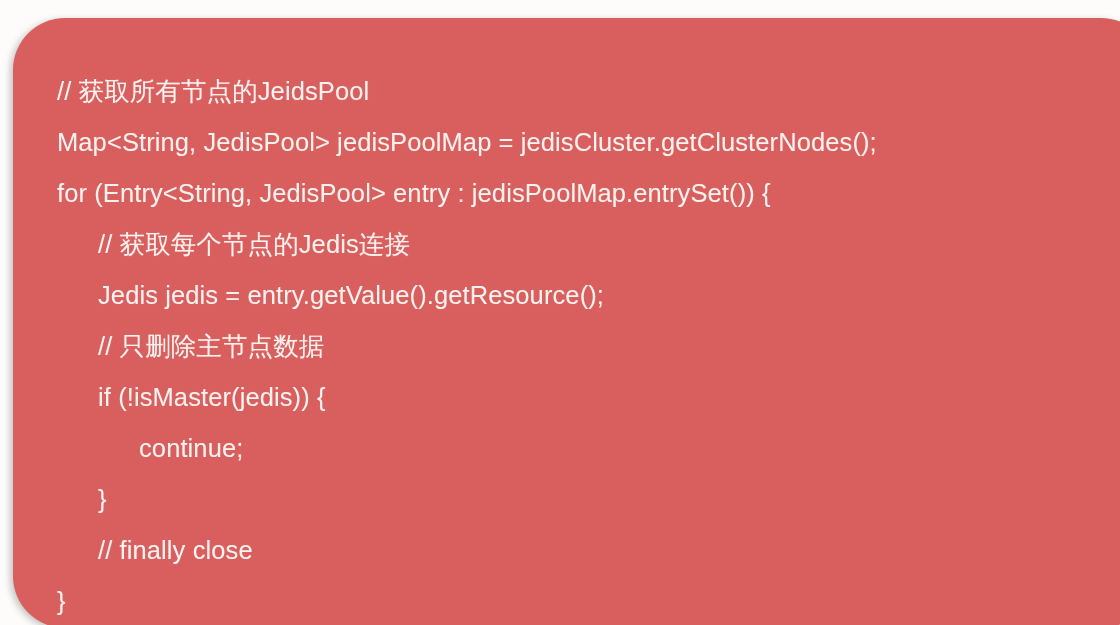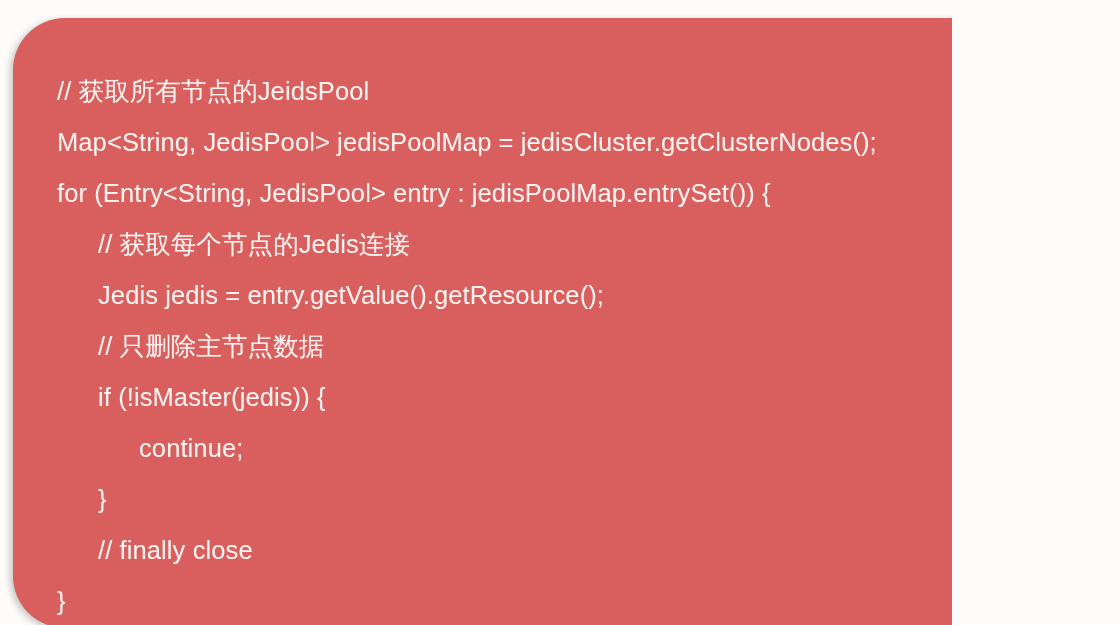--- a/index.html
+++ b/index.html
@@ -10,21 +10,21 @@
   body {
     width: 1120px;
     height: 625px;
     background: #fdfcfa;
     font-family: "Liberation Sans", "DejaVu Sans", sans-serif;
     overflow: hidden;
   }
 
   #stage {
     position: relative;
-    width: 952px;
+    width: 1120px;
     height: 625px;
     background: #fdfcfa;
     overflow: hidden;
   }
 
   
   #code-card {
     position: absolute;
     left: 13px;
     top: 18px;

